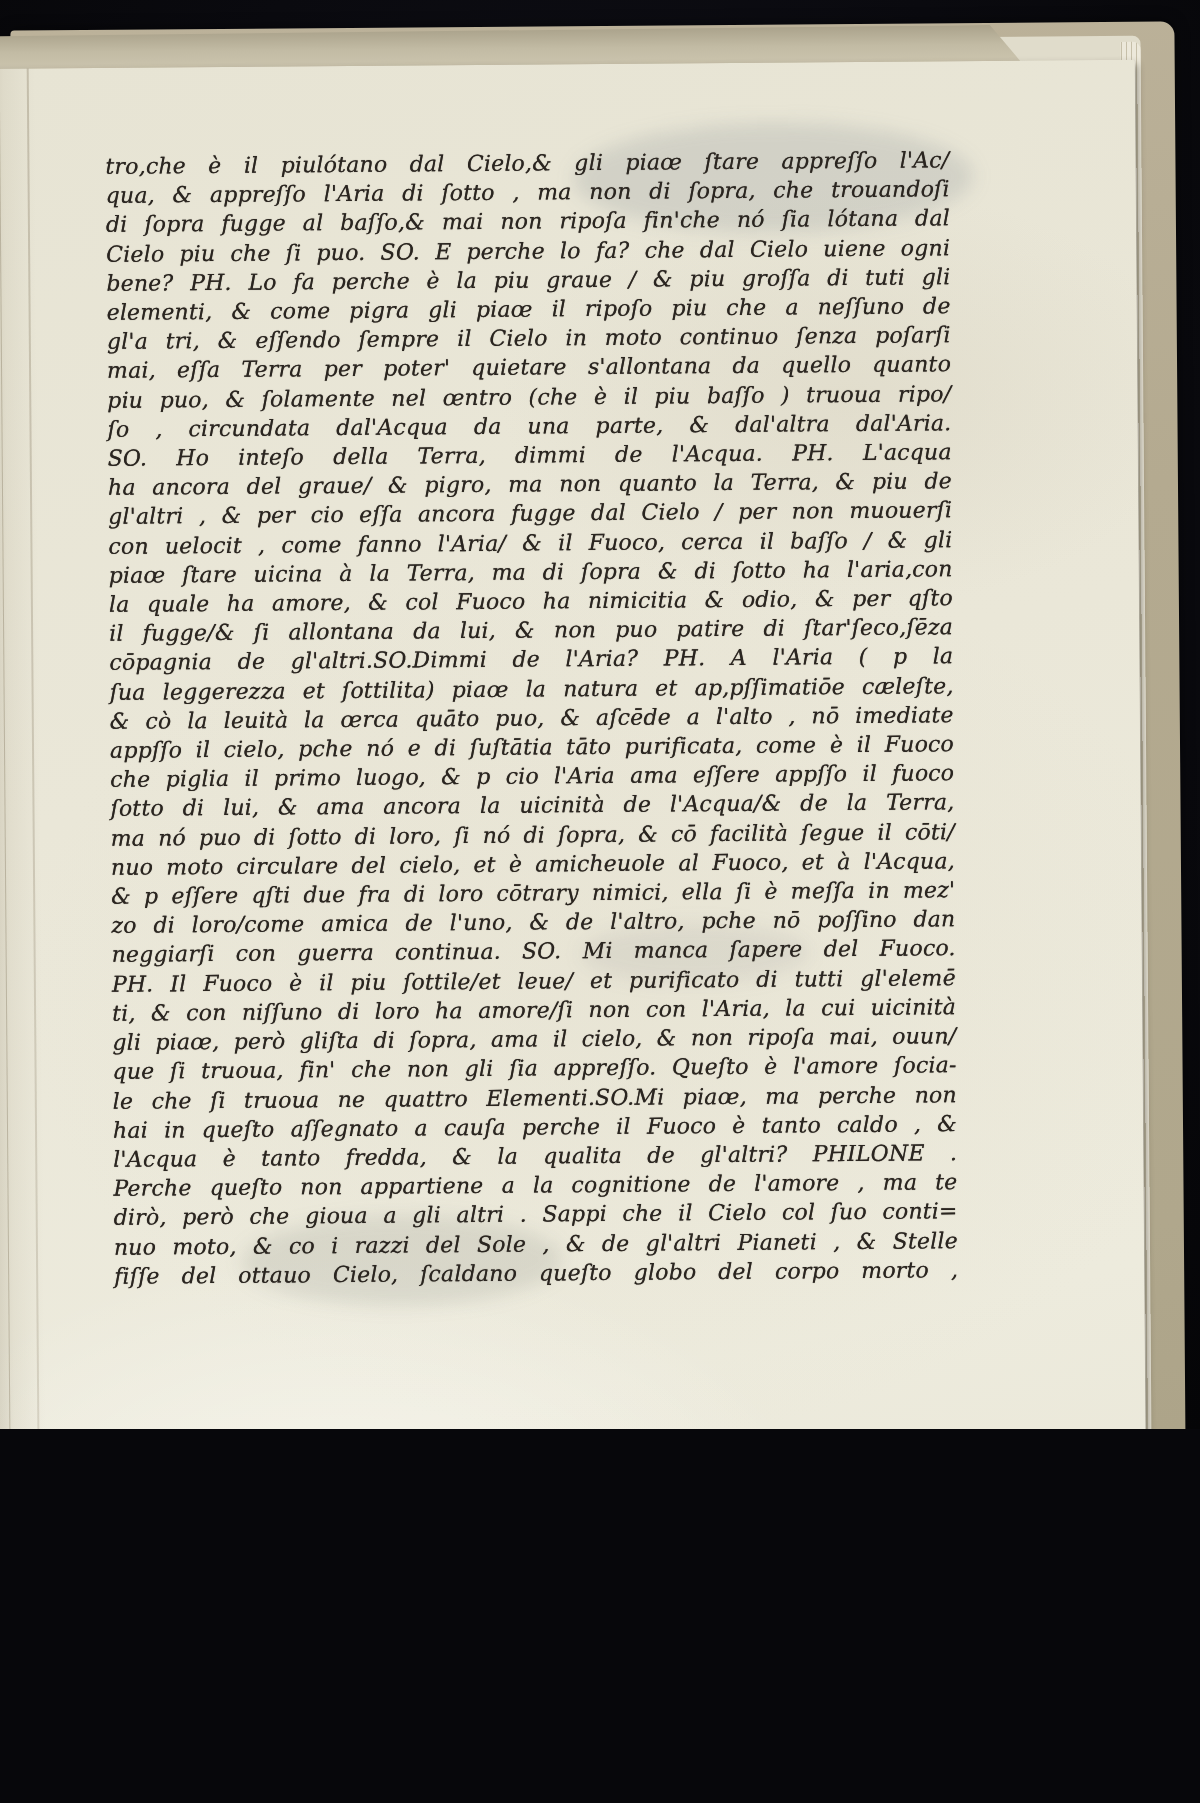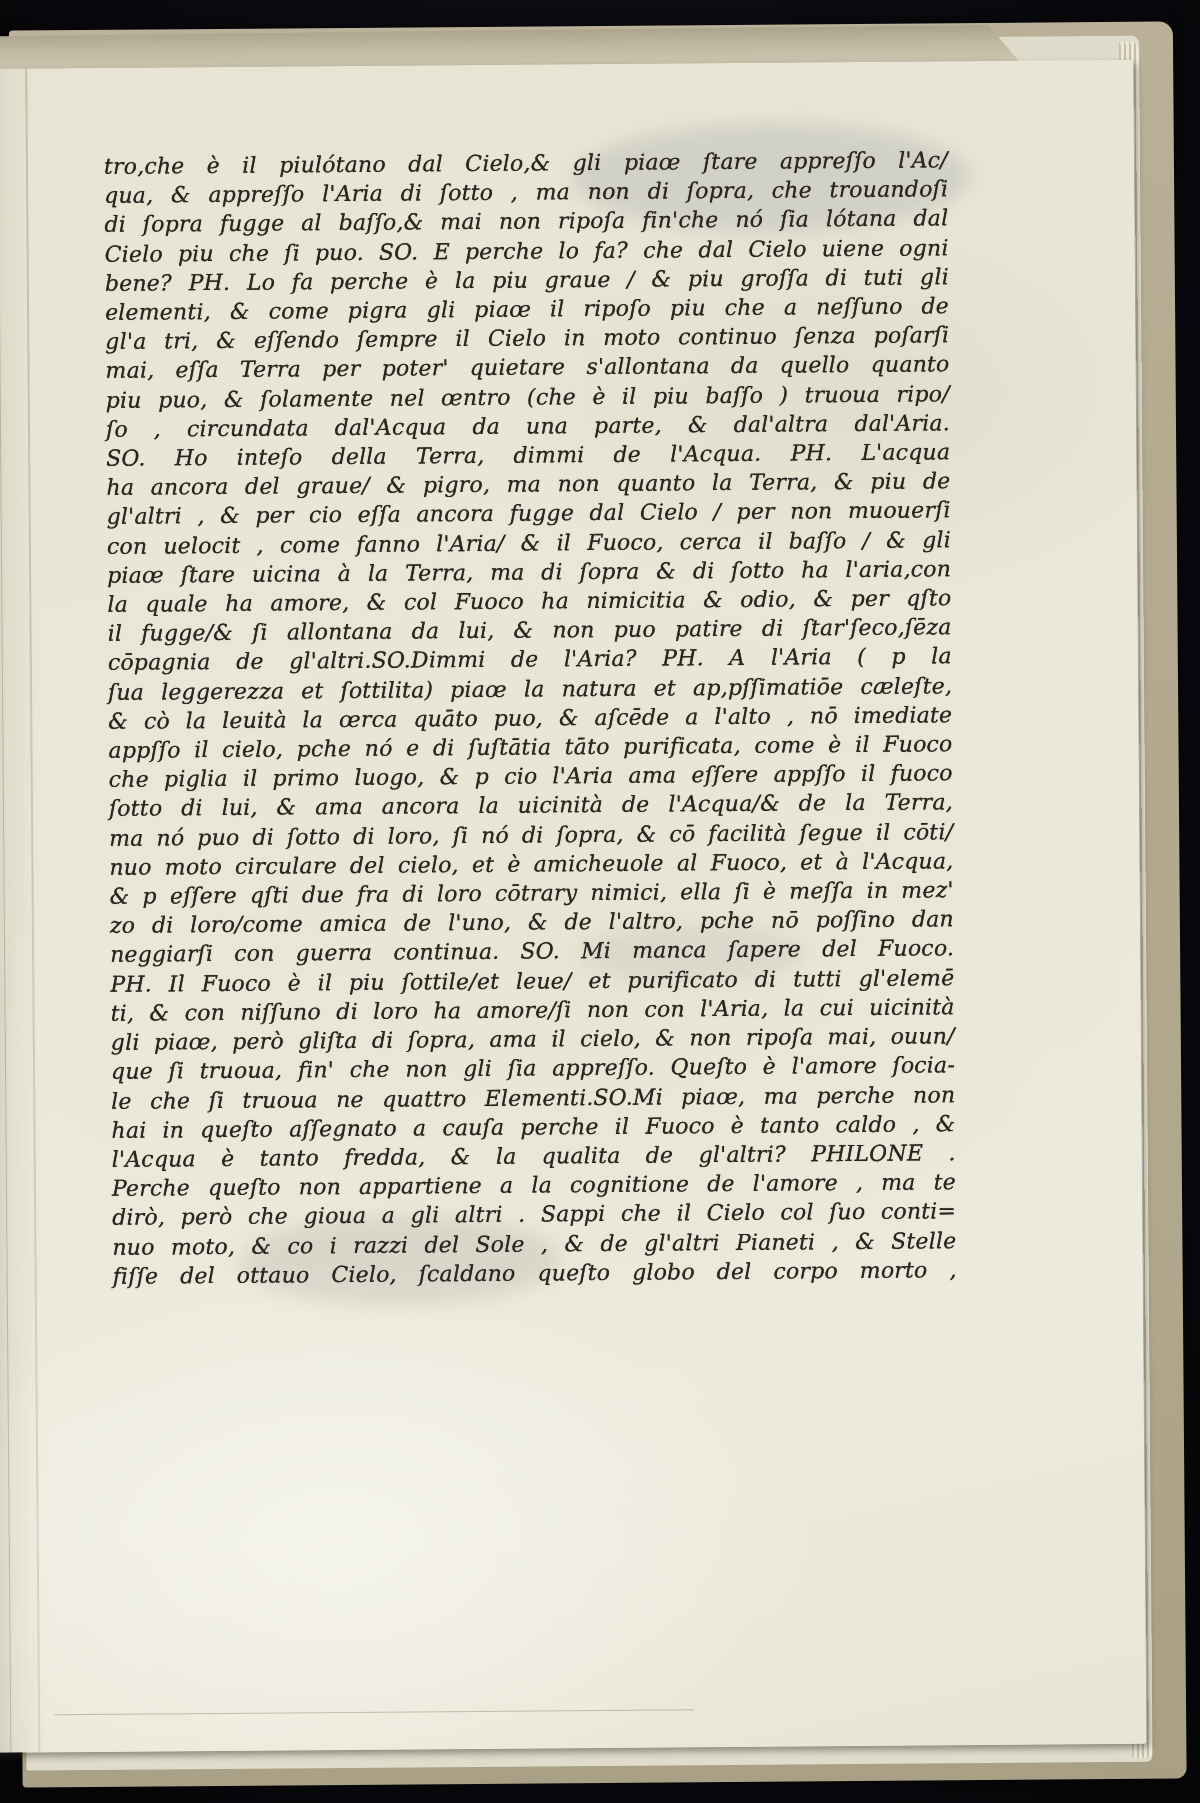--- a/index.html
+++ b/index.html
@@ -1,17 +1,17 @@
 <!DOCTYPE html>
 <html><head>
 <meta charset="utf-8">
 <style>
   html,body{margin:0;padding:0;background:#07070b;}
   .scene{
-    position:relative;width:1200px;height:1803px;overflow:hidden;
+    position:relative;width:1200px;height:1429px;overflow:hidden;
     background:
       radial-gradient(ellipse at 50% 40%, #101018 0%, #0a0a0f 60%, #060608 100%);
     font-family:"DejaVu Serif", serif;
   }
   .book{position:absolute;inset:0;transform:rotate(-0.45deg);transform-origin:50% 52%;}
 
   
   .cover{
     position:absolute;left:16px;top:26px;width:1164px;height:1757px;
     background:linear-gradient(175deg,#bcb29a 0%,#b4aa90 30%,#b0a78c 70%,#a89f84 100%);

